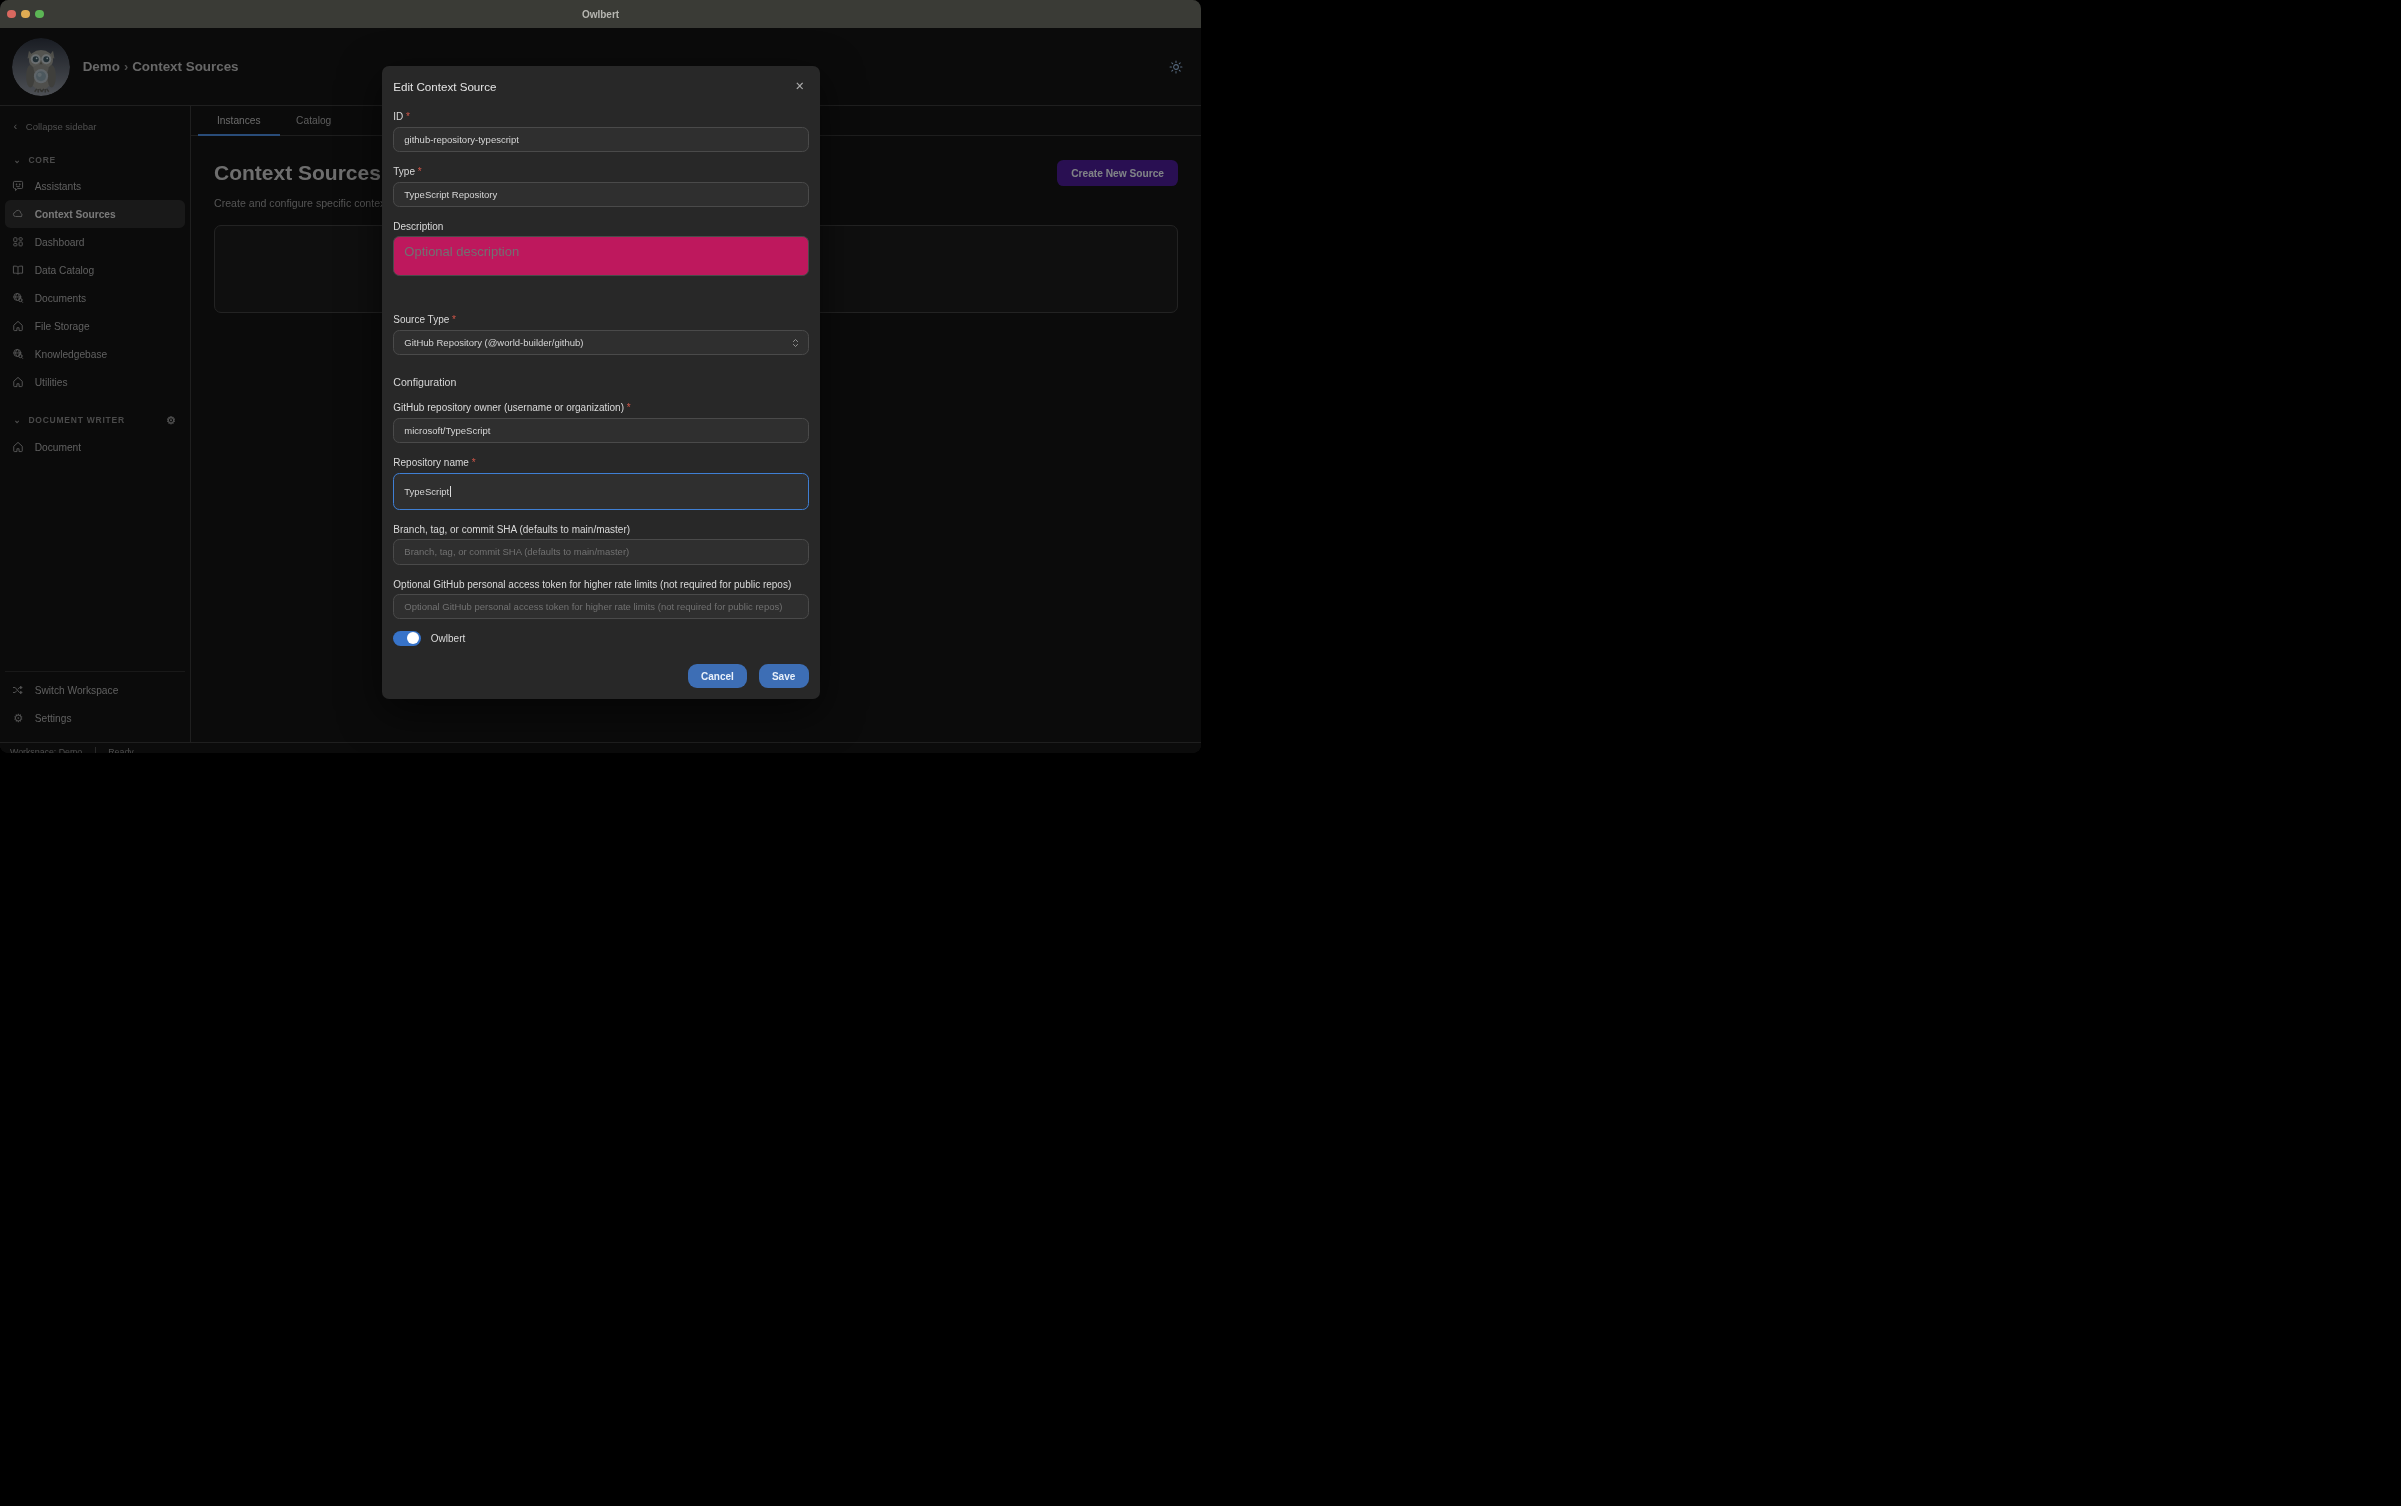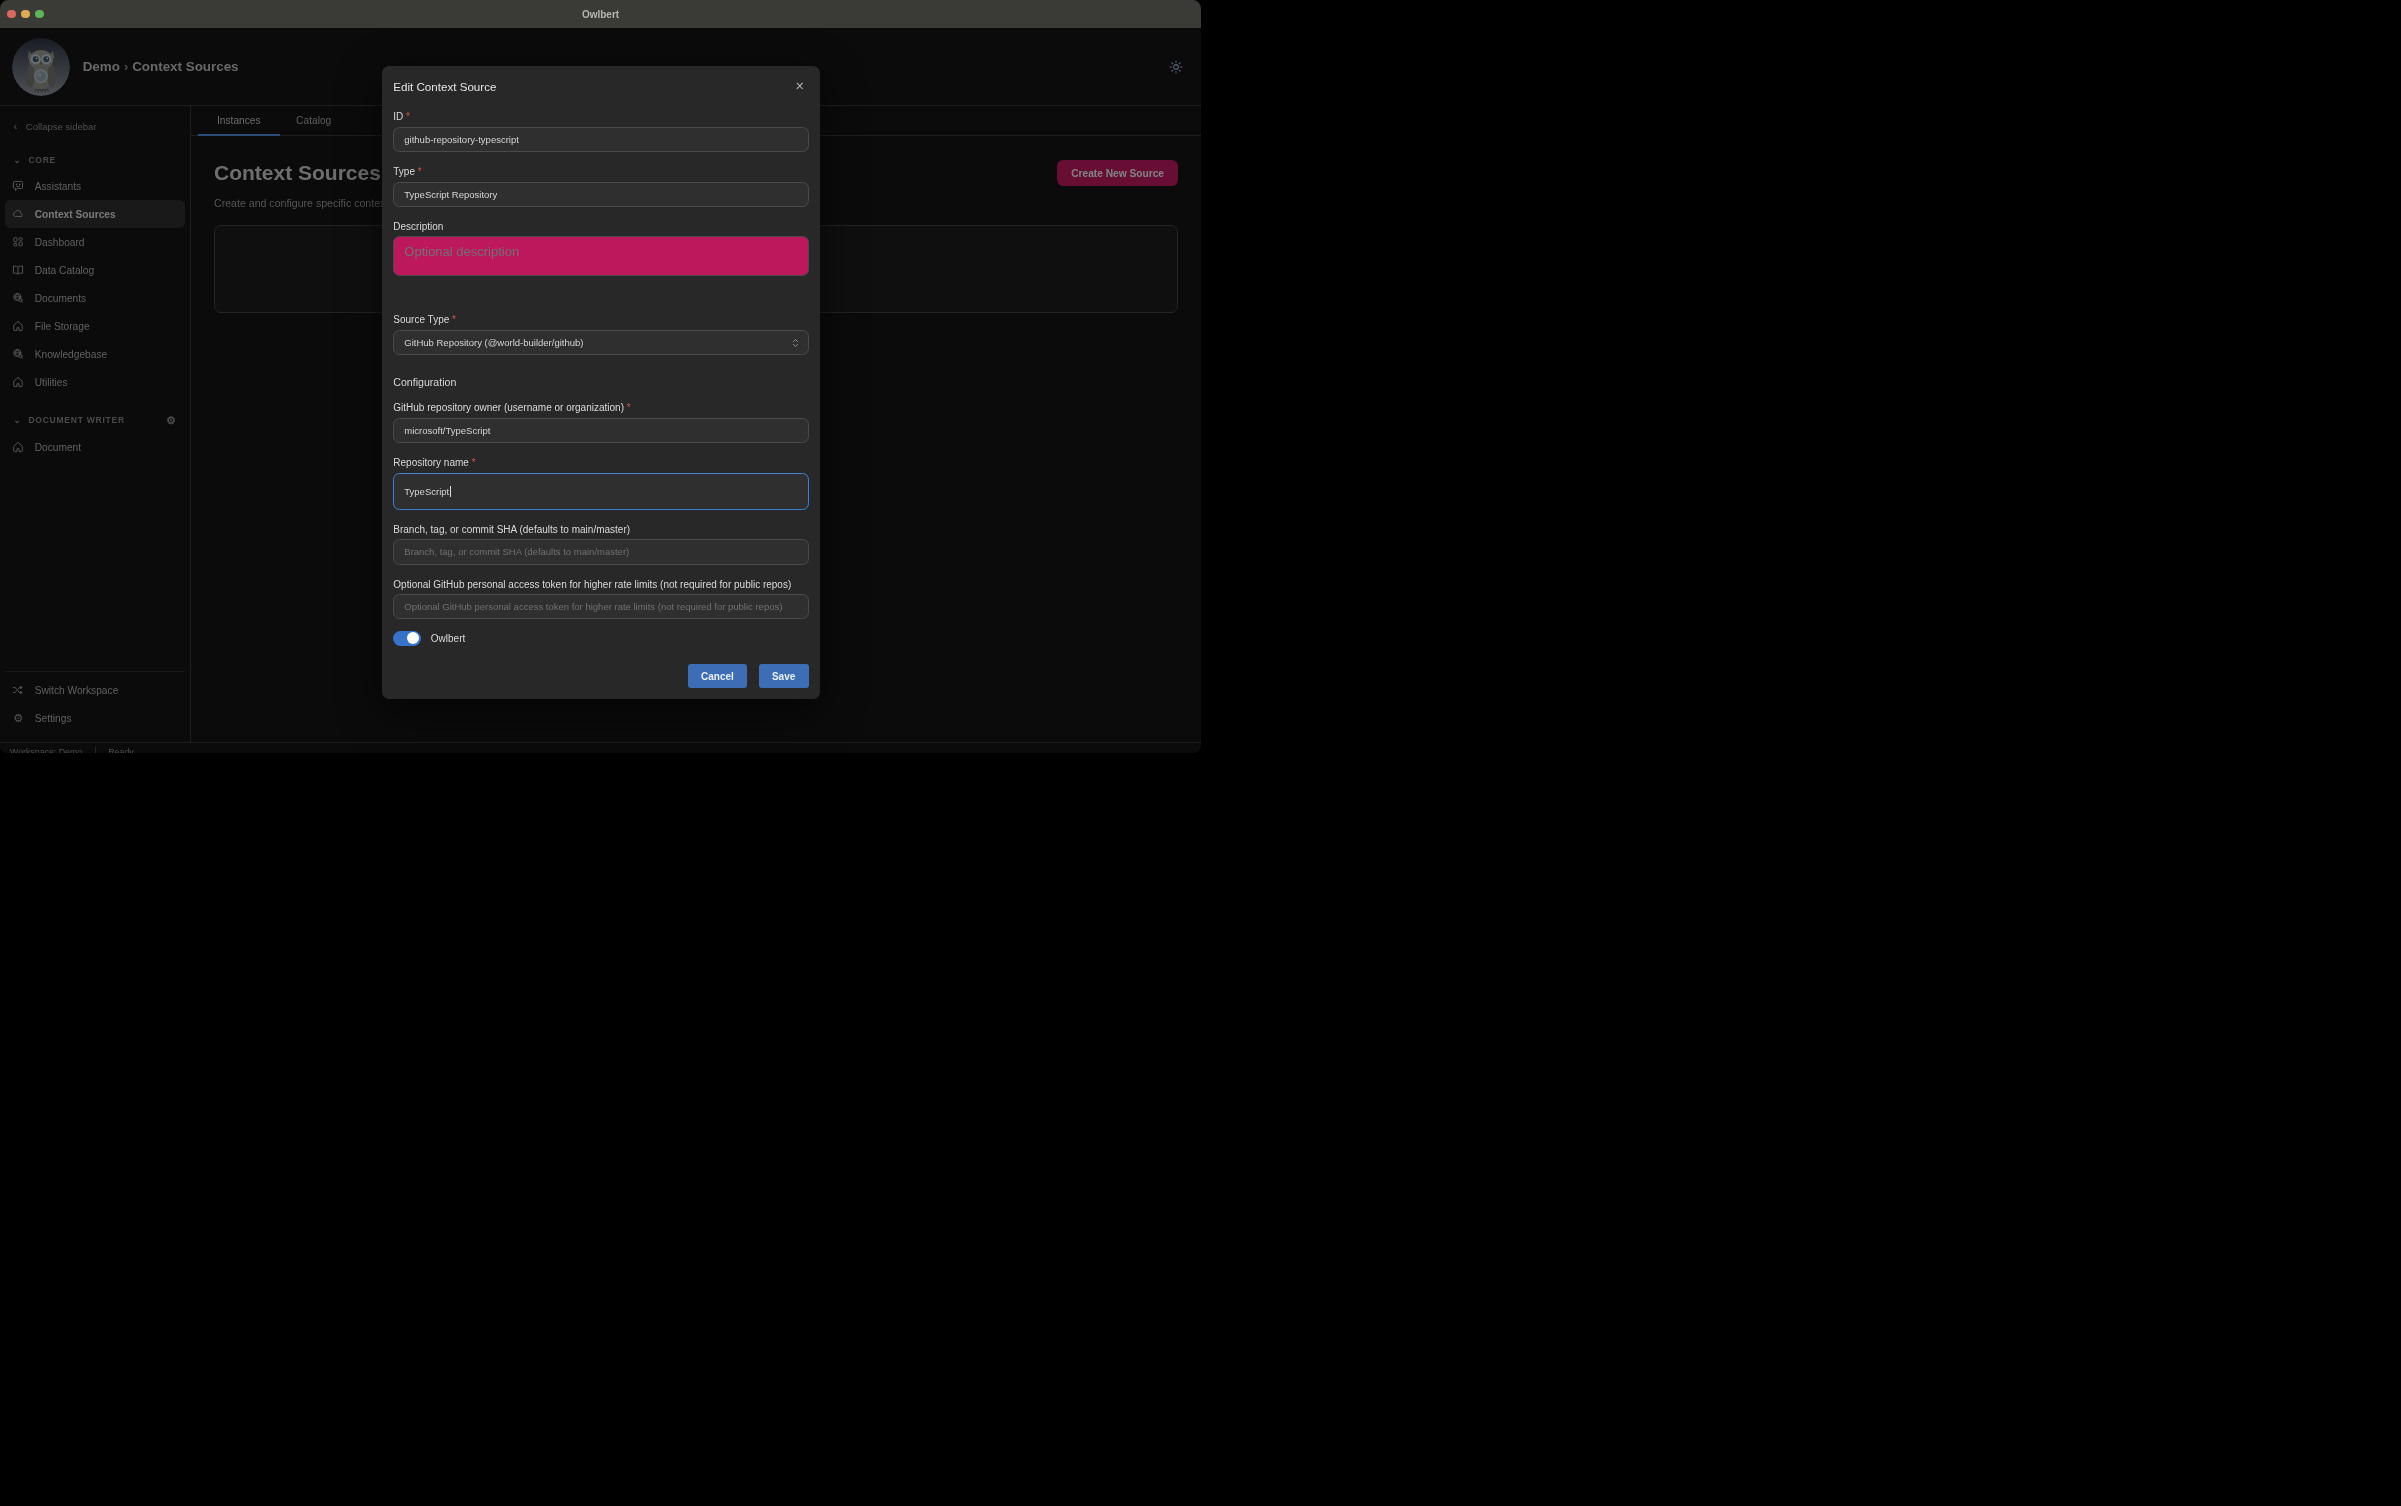--- a/index.html
+++ b/index.html
@@ -43,21 +43,21 @@
 
   
   .main{flex:1;display:flex;flex-direction:column;min-width:0;}
   .tabrow{height:30px;display:flex;align-items:stretch;border-bottom:0.7px solid #383838;padding-left:16px;}
   .tab{position:relative;display:flex;align-items:center;padding:0 10px;margin-right:15.5px;color:#a8a8a8;font-size:10.2px;}
   .tab.active{color:#c2c2c2;}
   .tab.active::after{content:"";position:absolute;left:-9.2px;right:-9.2px;bottom:-0.7px;height:2.1px;background:#4c8bdd;}
   .content{flex:1;padding:24px 23px 0 23px;}
   .content-top{display:flex;align-items:center;justify-content:space-between;}
   .page-h1{font-size:21px;font-weight:700;color:#c9c9c9;margin:0;}
-  .create-btn{background:#be185d;color:#e9eef5;border:none;border-radius:6.4px;height:26px;padding:0 14px;font-size:10.2px;font-weight:700;}
+  .create-btn{background:#4c1d95;color:#e9eef5;border:none;border-radius:6.4px;height:26px;padding:0 14px;font-size:10.2px;font-weight:700;}
   .page-sub{margin-top:10.6px;font-size:10.6px;color:#9a9a9a;}
   .empty-card{margin-top:16px;height:88px;border:0.7px solid #414141;border-radius:7px;background:#1d1d1d;}
 
   
   .statusbar{height:19px;border-top:0.7px solid #3a3a3a;display:flex;align-items:center;gap:0;padding:0 10px;font-size:8.8px;color:#8f8f8f;}
   .status-sep{width:0.7px;height:10px;background:#4a4a4a;margin:0 12.7px;}
 
   
   .overlay{position:absolute;inset:0;background:rgba(0,0,0,0.45);z-index:5;}
   .modal{position:absolute;left:382px;top:38px;width:438px;min-height:600px;background:#282828;border-radius:7px;z-index:6;padding:12.7px 11.3px 11.3px 11.3px;box-shadow:0 12.7px 42px rgba(0,0,0,.6);}
@@ -74,21 +74,21 @@
   .f-select{position:relative;}
   .sel-chevs{position:absolute;right:8.5px;top:50%;transform:translateY(-50%);color:#9a9a9a;}
   .config-h{font-size:10.6px;color:#d6d6d6;margin:21px 0 14px 0;}
   .focused{border:1.4px solid #3f7fd4;height:37px;}
   .caret{display:inline-block;width:1.1px;height:11.3px;background:#dcdcdc;margin-left:0.7px;vertical-align:middle;}
   .toggle-row{display:flex;align-items:center;gap:10px;margin:0 0 18.4px 0;}
   .toggle{width:27.5px;height:15px;border-radius:7.8px;background:#3773c9;position:relative;}
   .knob{position:absolute;right:1.4px;top:1.4px;width:12px;height:12px;border-radius:50%;background:#fff;}
   .toggle-label{font-size:10px;color:#dadada;}
   .btn-row{display:flex;justify-content:flex-end;gap:11.3px;}
-  .btn{height:24px;border:none;border-radius:3px;background:#3d6eb5;color:#e8f0fa;font-size:10px;font-weight:700;padding:0 13.4px;}
+  .btn{height:24px;border:none;border-radius:9px;background:#3d6eb5;color:#e8f0fa;font-size:10px;font-weight:700;padding:0 13.4px;}
 </style>
 </head>
 <body>
 
 <div class="window">
 
   <div class="titlebar">
     <div class="lights">
       <span class="light red"></span>
       <span class="light yellow"></span>

